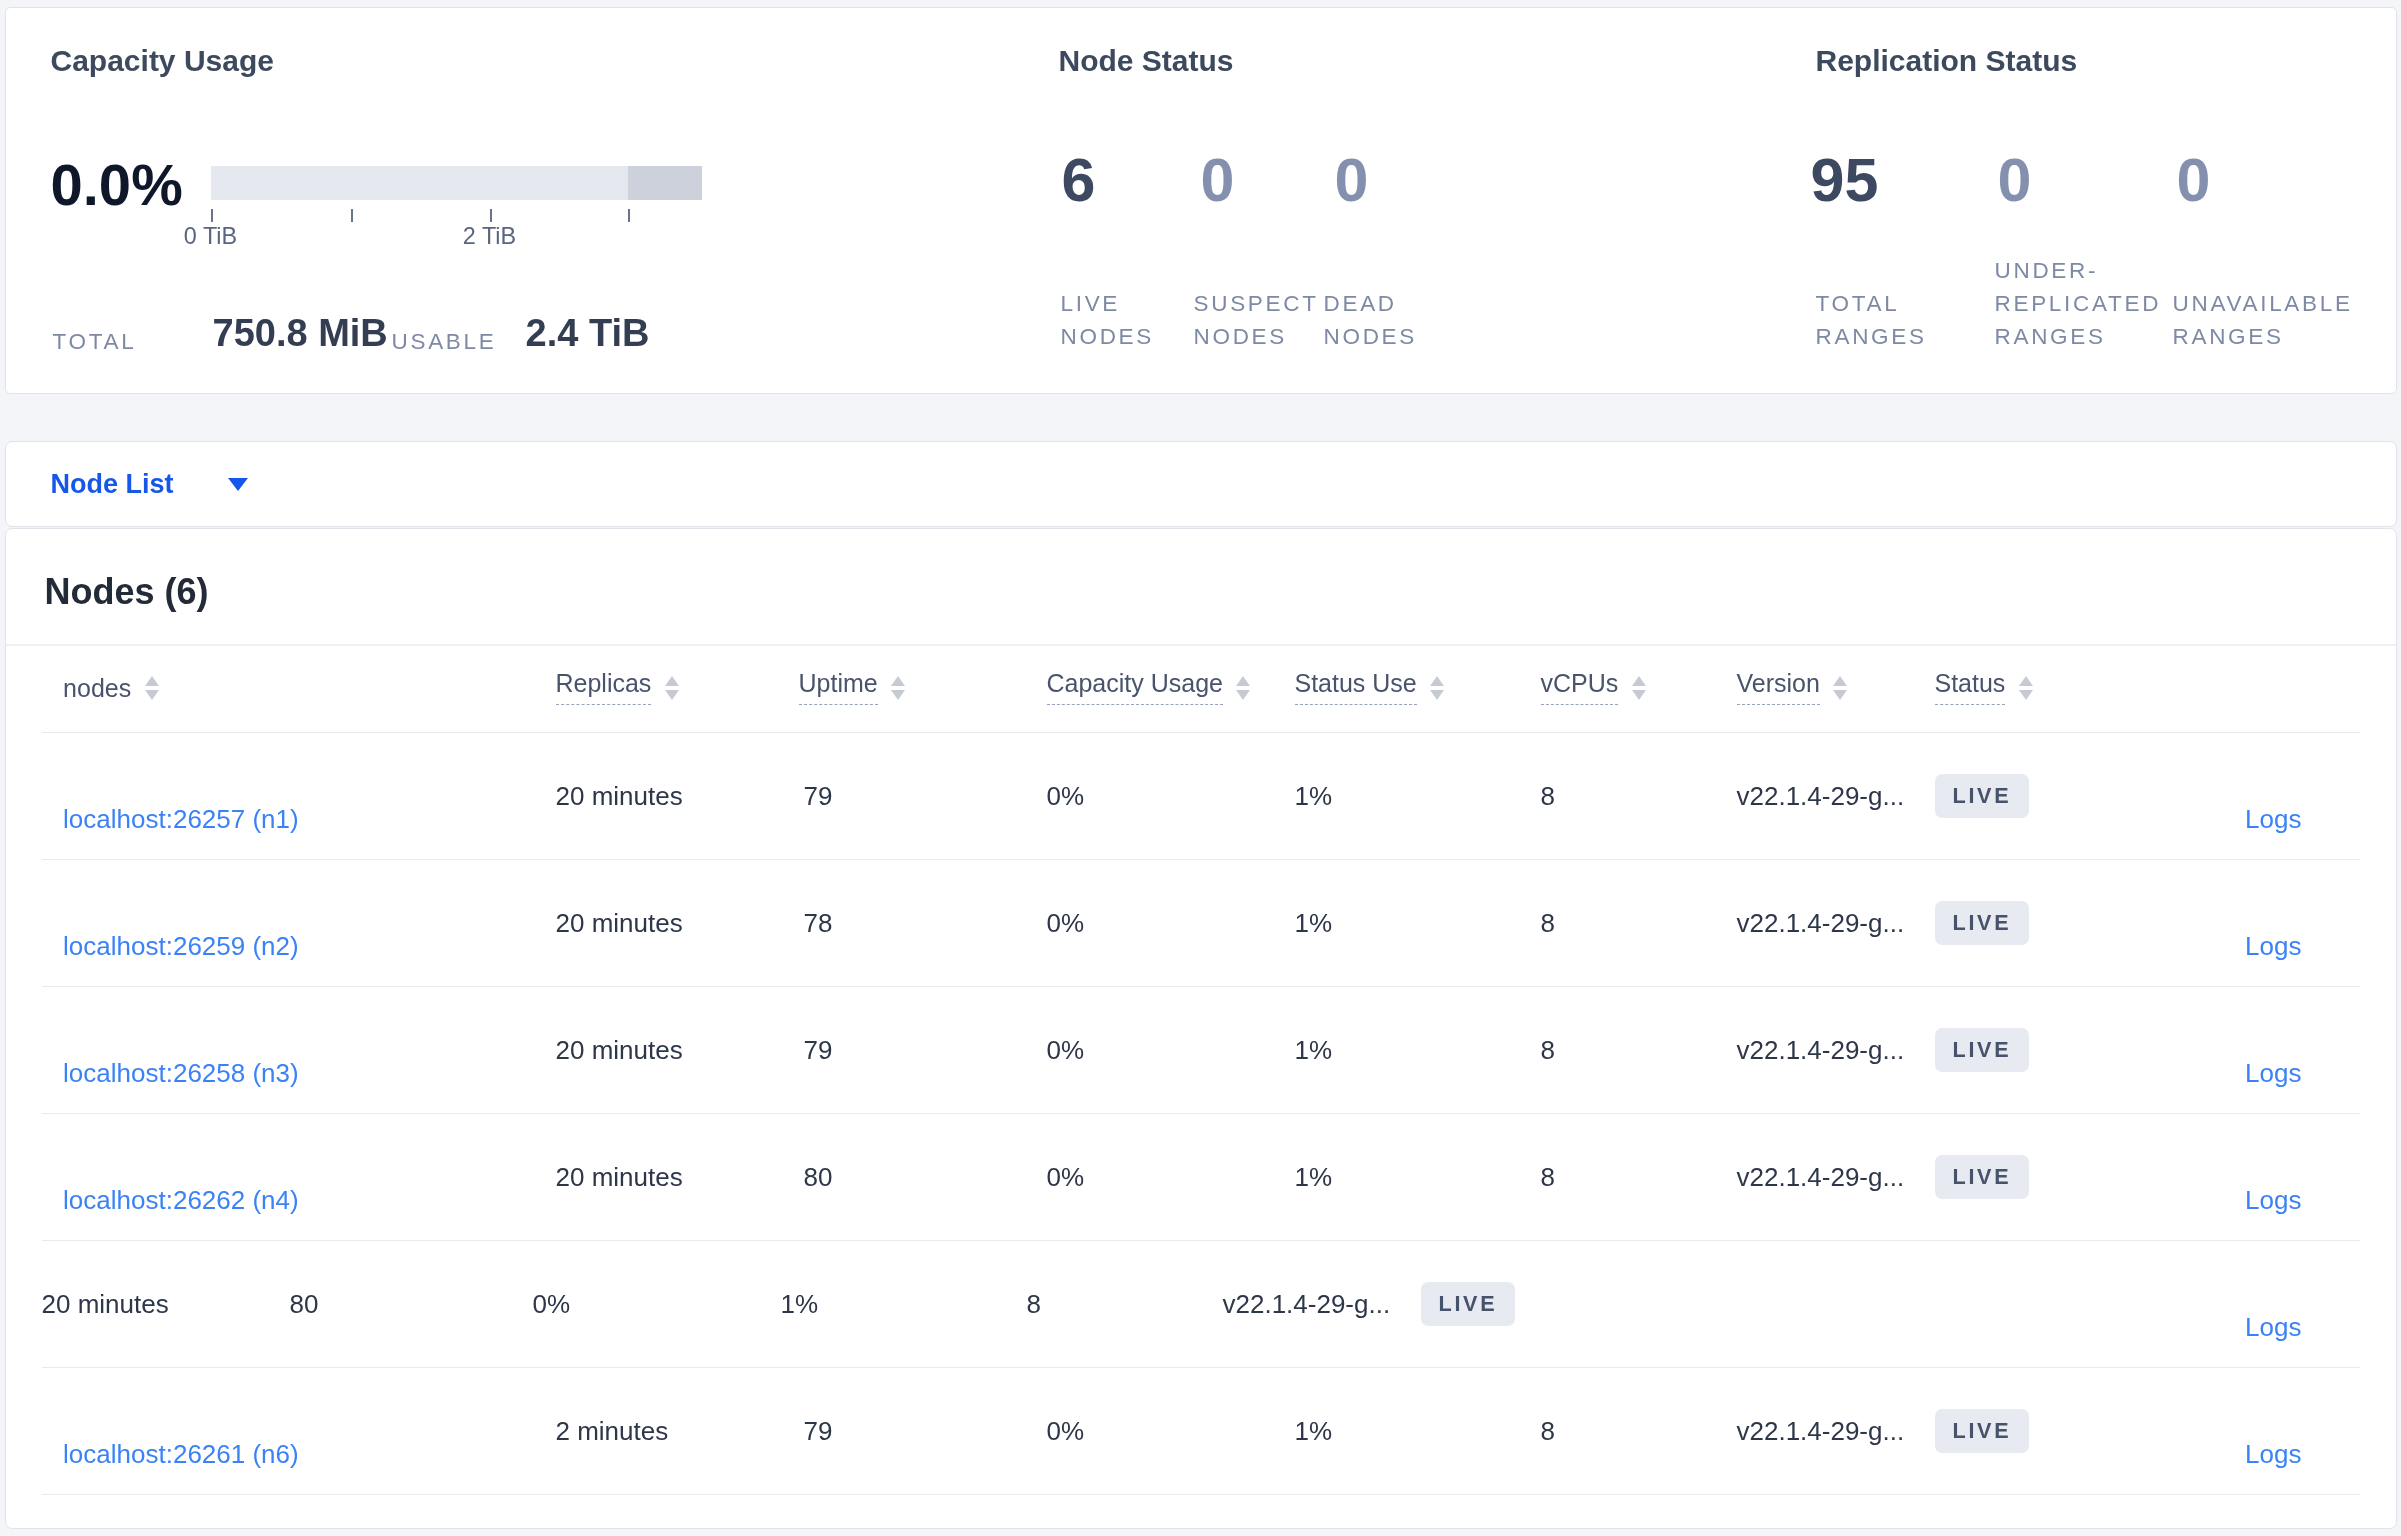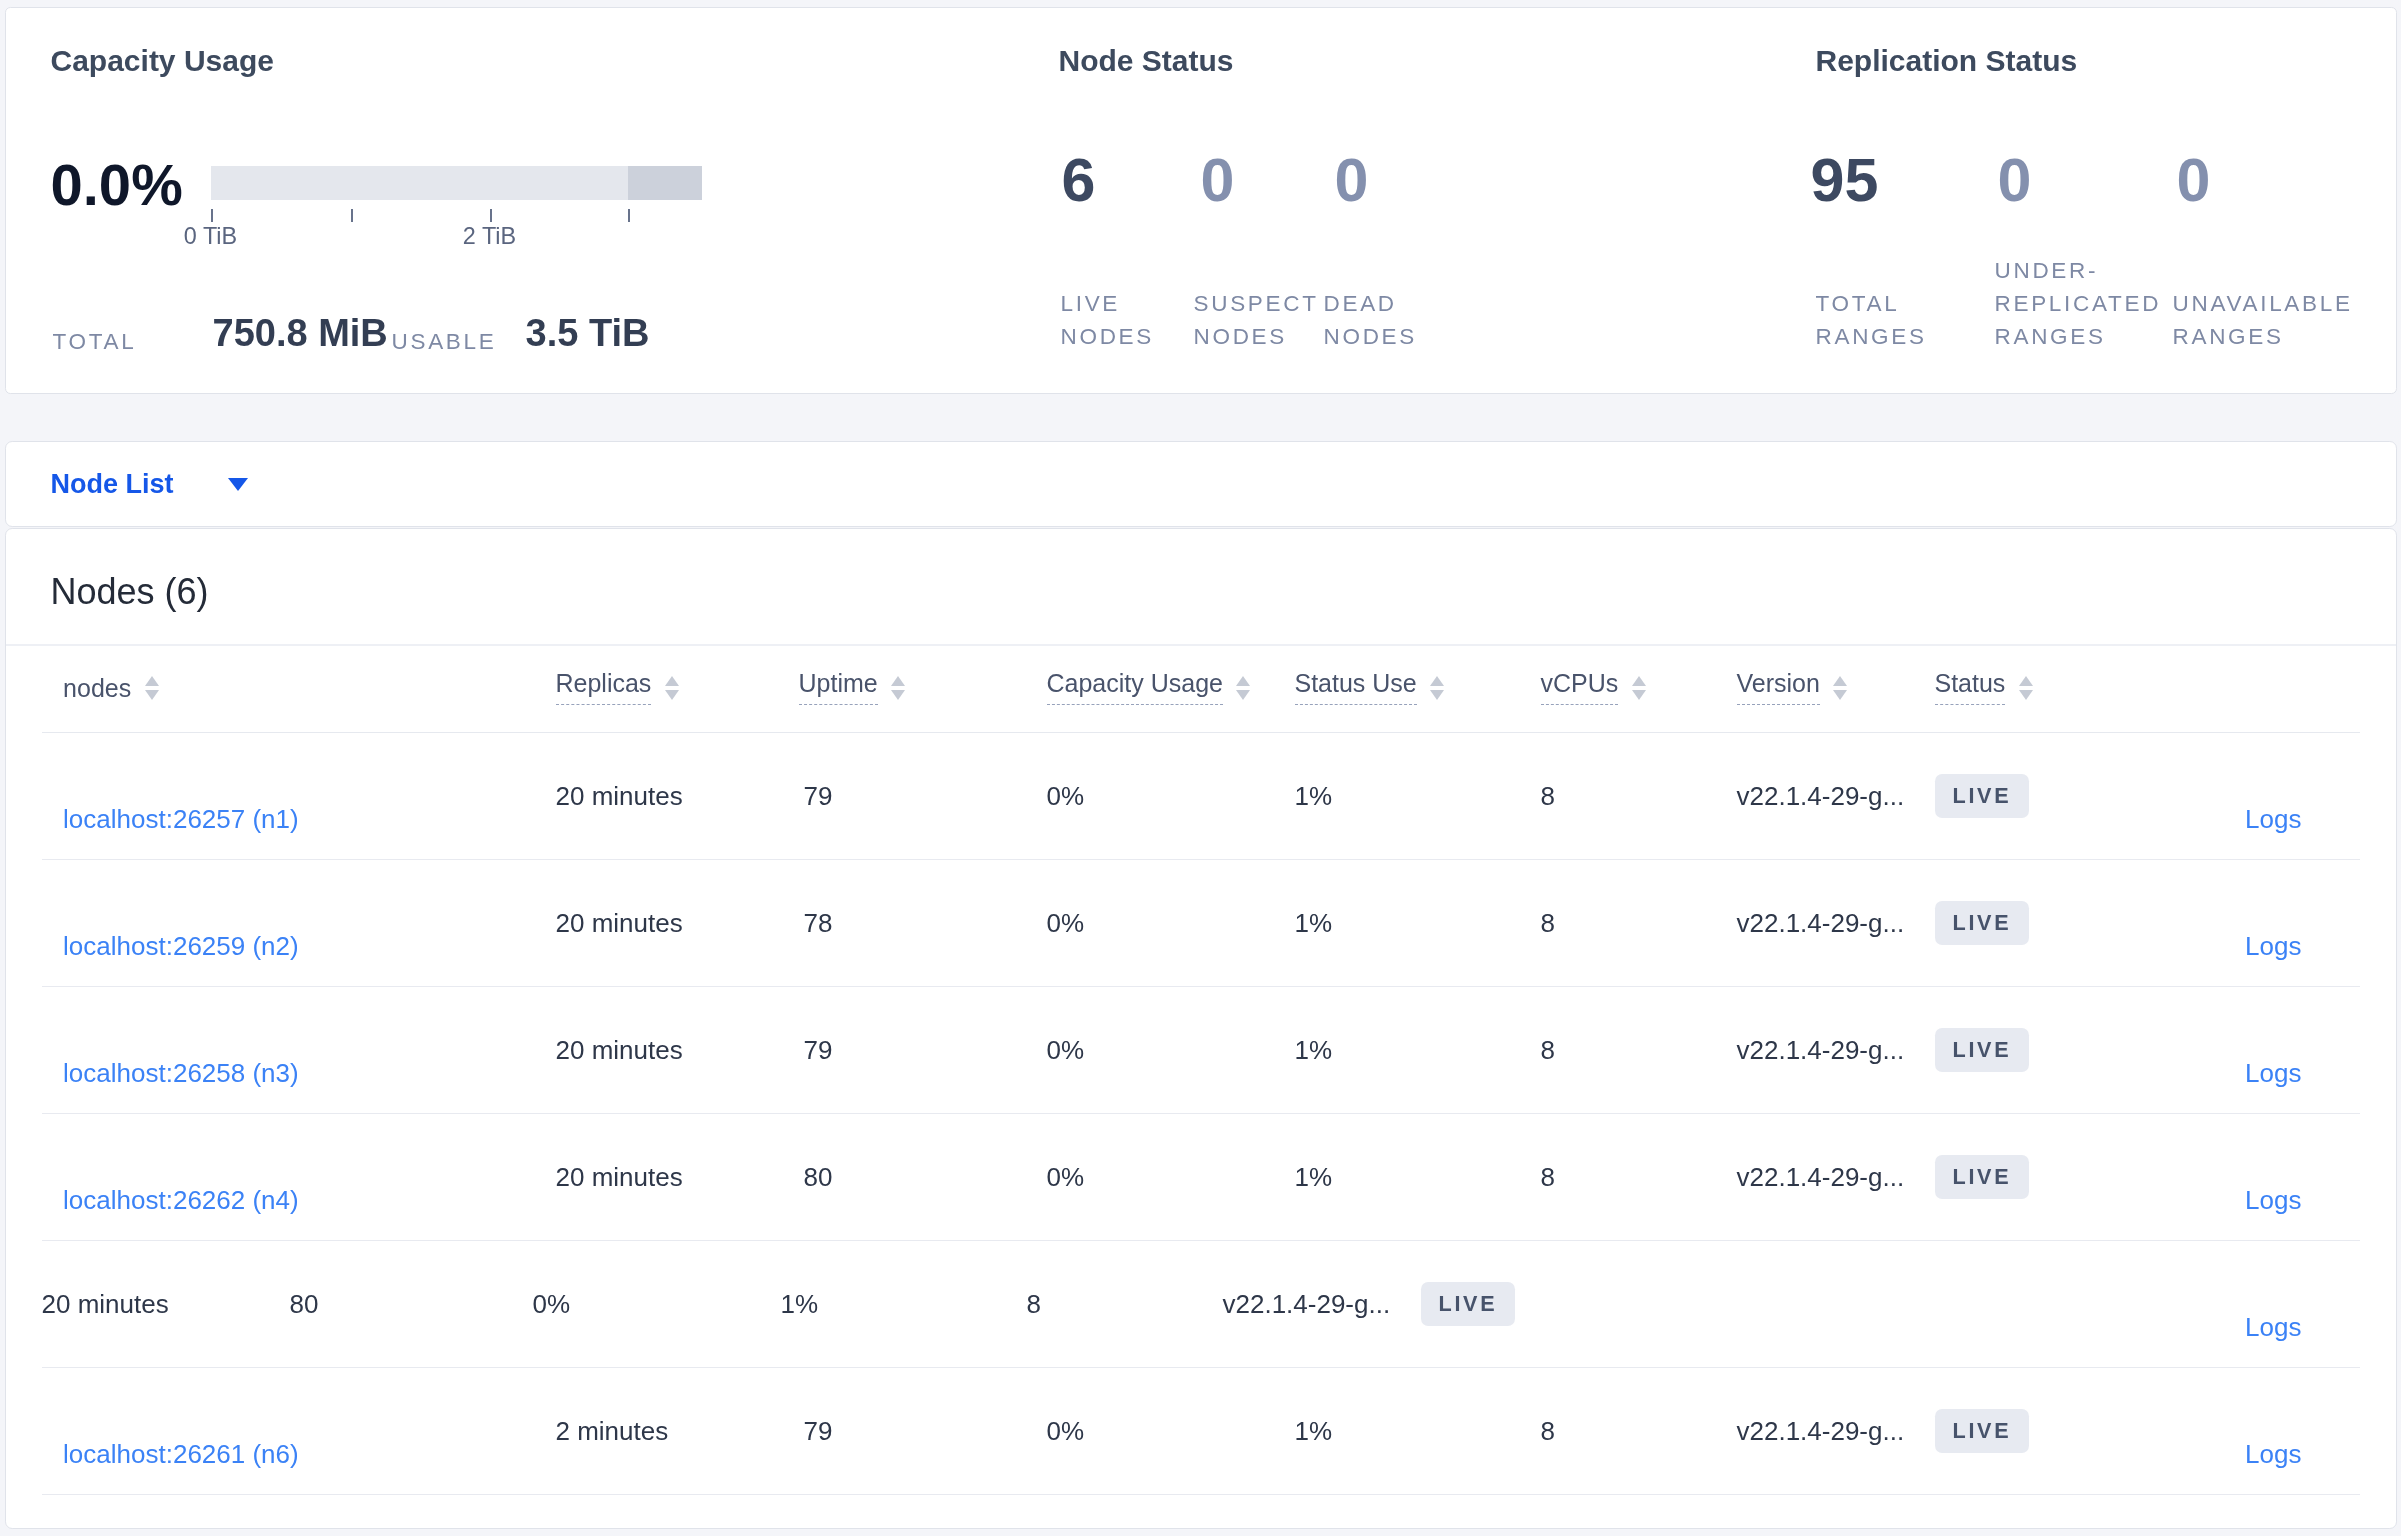--- a/index.html
+++ b/index.html
@@ -20,21 +20,21 @@
   .cap-small{position:absolute;top:323px;font-size:22.5px;letter-spacing:2.7px;color:#7e89a4;line-height:1;}
   .cap-value{position:absolute;top:306px;font-size:38px;font-weight:600;color:#333e53;line-height:1;}
   
   #nodelist-bar{top:441px;height:86px;border-radius:7.2px;}
   #nodelist-link{position:absolute;left:45px;top:0;height:100%;display:flex;align-items:center;
     font-size:27px;font-weight:600;color:#1557e8;cursor:pointer;gap:16px;}
   #nodelist-link .caret{width:0;height:0;margin-left:38px;border-left:10.8px solid transparent;
     border-right:10.8px solid transparent;border-top:13.5px solid #1557e8;}
   
   #nodes-panel{top:528px;bottom:7.2px;border-radius:7.2px;}
-  #nodes-title{position:absolute;left:45px;top:41px;font-size:36px;font-weight:400;color:#242b38;line-height:1.2;}
+  #nodes-title{position:absolute;left:39px;top:41px;font-size:36px;font-weight:700;color:#242b38;line-height:1.2;}
   #nodes-divider{position:absolute;left:0;right:0;top:115px;height:1.8px;background:#eef0f5;}
   #table{position:absolute;left:36px;right:36px;top:115px;}
   .hrow{display:flex;height:88px;border-bottom:1.8px solid #e6e9ef;}
   .drow{display:flex;height:126px;border-bottom:1.8px solid #e8eaf0;}
   .cell{display:flex;align-items:center;box-sizing:border-box;font-size:26px;color:#2e3749;}
   .c1{width:514px;padding-left:21.6px;}
   .c2{width:248px;}.c3{width:243px;}.c4{width:248px;}.c5{width:246px;}
   .c6{width:196px;}.c7{width:198px;}.c8{width:207px;}
   .c9{flex:1;justify-content:flex-end;padding-right:58px;}
   .hcell{font-size:25px;font-weight:500;color:#49536b;}
@@ -61,21 +61,21 @@
     <div class="tick" style="left:0"></div>
     <div class="tick" style="left:140px"></div>
     <div class="tick" style="left:279px"></div>
     <div class="tick" style="left:417px"></div>
     <div class="tick-label" style="left:-36px">0 TiB</div>
     <div class="tick-label" style="left:243px">2 TiB</div>
   </div>
   <div class="cap-small" style="left:47px">TOTAL</div>
   <div class="cap-value" style="left:207px">750.8 MiB</div>
   <div class="cap-small" style="left:386px">USABLE</div>
-  <div class="cap-value" style="left:520px">3.5 TiB</div>
+  <div class="cap-value" style="left:520px">2.4 TiB</div>
 
   <div class="sec-title" style="left:1053px">Node Status</div>
   <div class="big-num" style="left:1056px">6</div>
   <div class="big-num dim" style="left:1195px">0</div>
   <div class="big-num dim" style="left:1329px">0</div>
   <div class="stat-label" style="left:1055px;bottom:40px">LIVE
 NODES</div>
   <div class="stat-label" style="left:1188px;bottom:40px">SUSPECT
 NODES</div>
   <div class="stat-label" style="left:1318px;bottom:40px">DEAD

